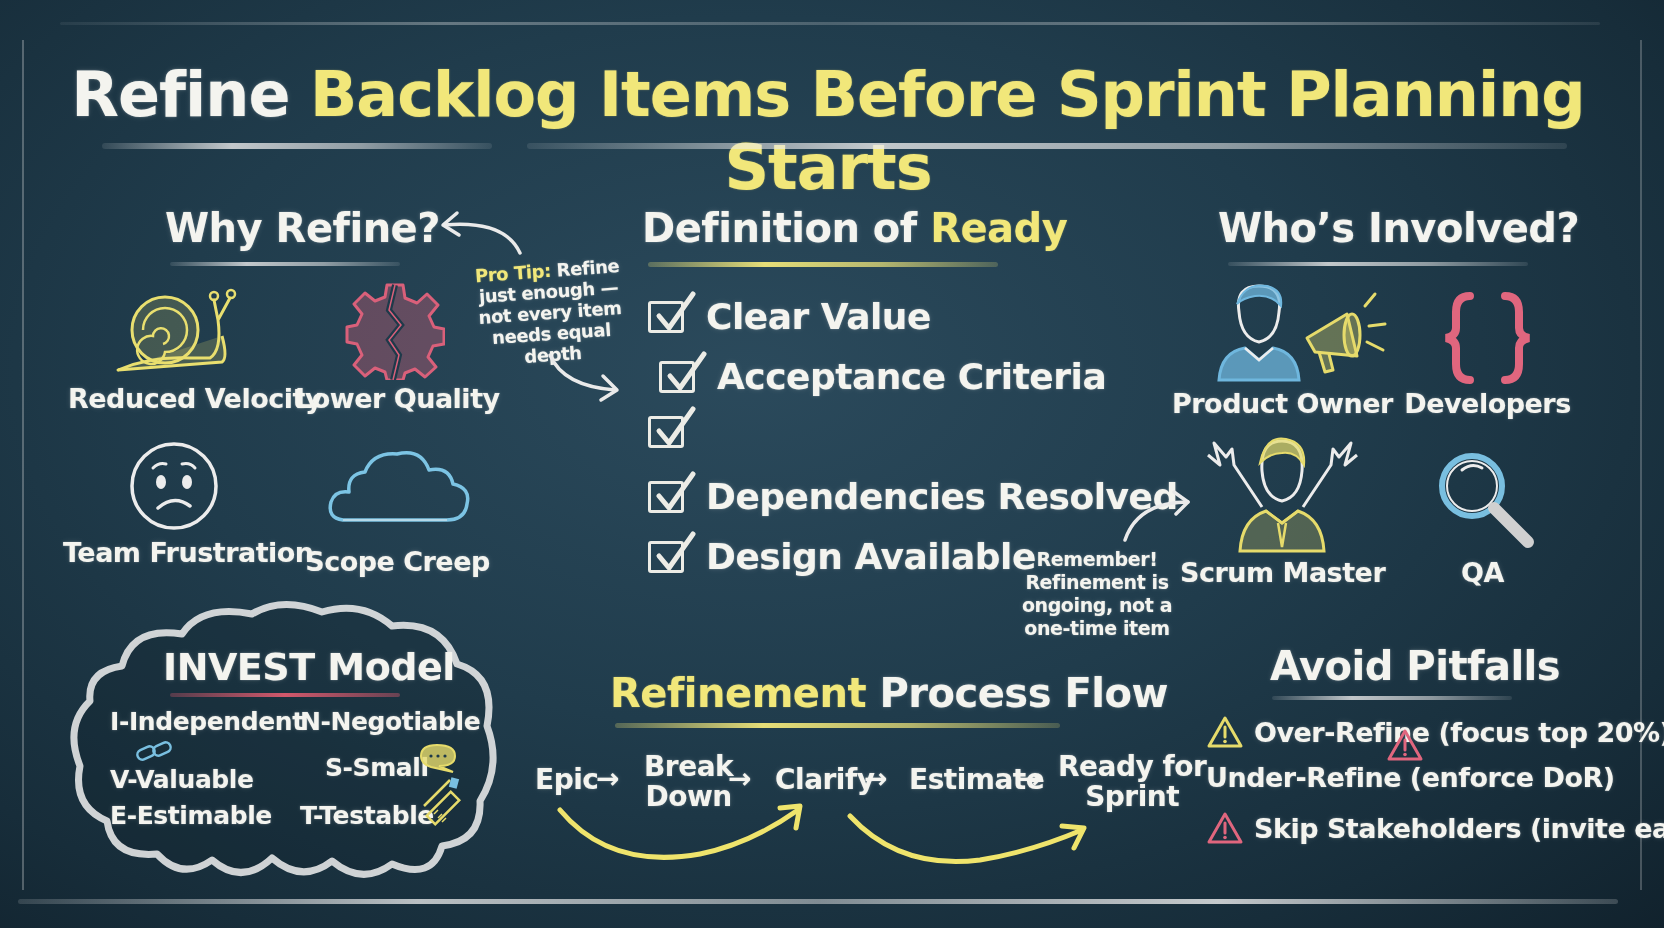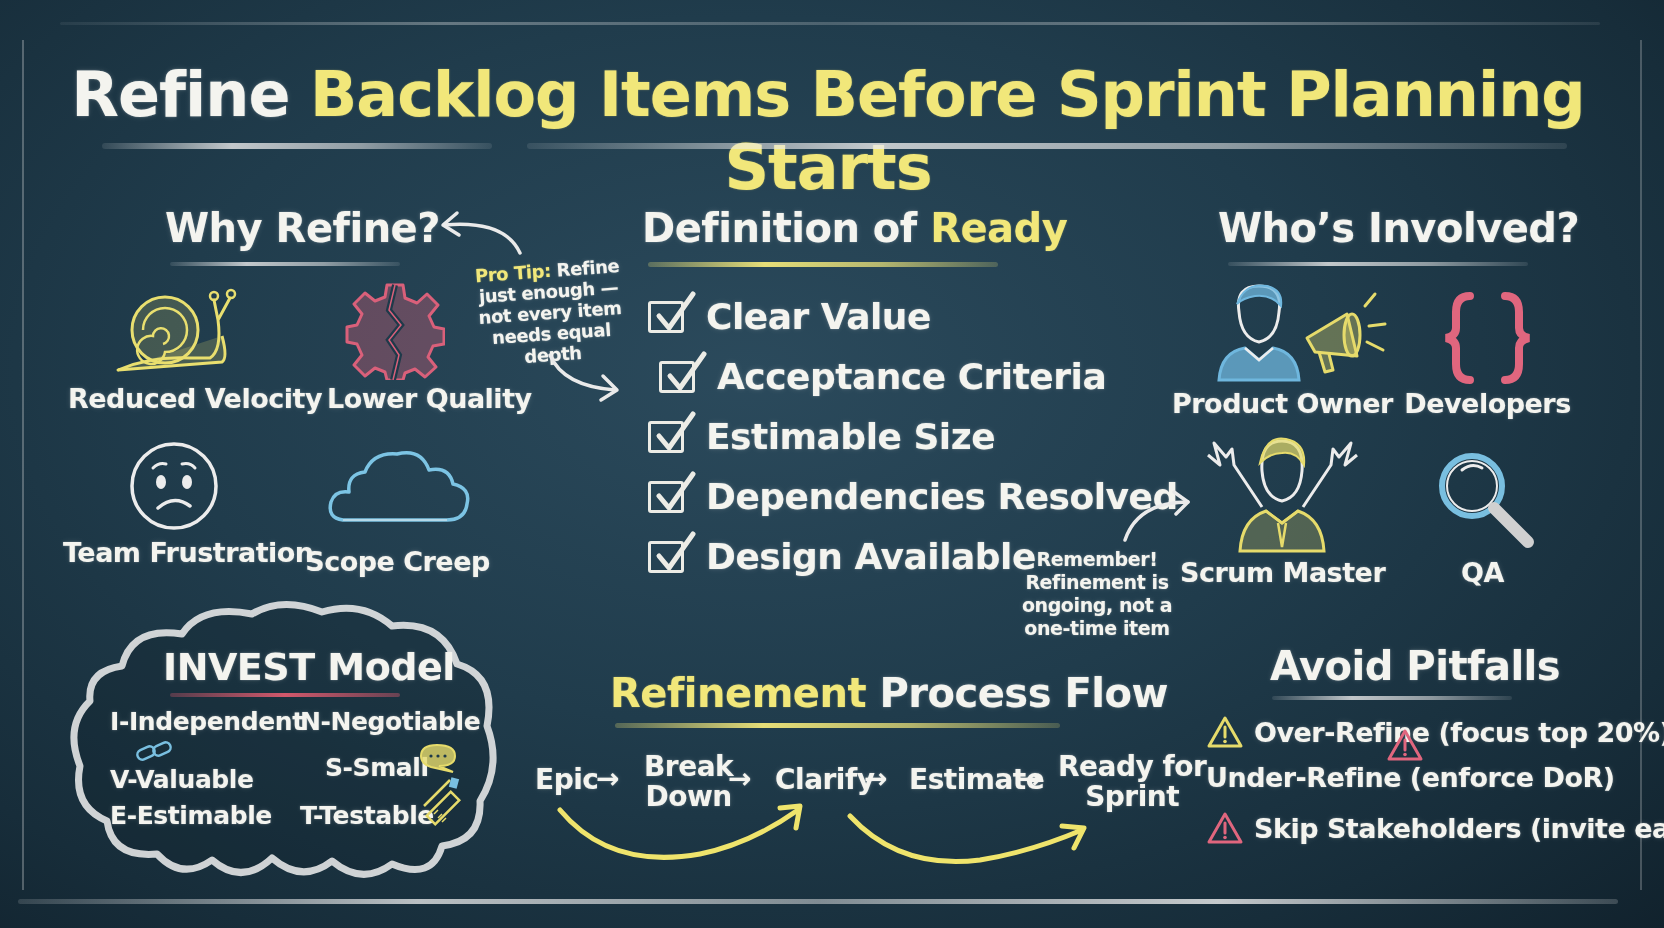--- a/index.html
+++ b/index.html
@@ -67,21 +67,21 @@
 </svg>
 <div class="abs label chalk" style="left:68px; top:383px; width:215px;">Reduced Velocity</div>
 
 <svg class="abs" style="left:345px; top:280px;" width="100" height="100" viewBox="0 0 100 100">
   <g fill="rgba(217,96,122,0.35)" stroke="#d9607a" stroke-width="3" stroke-linejoin="round">
     <path d="M42 5 L58 5 L60 18 L72 23 L82 14 L93 25 L84 36 L89 47 L99 49 L99 64 L88 66 L83 77 L91 87 L80 97 L70 89 L60 93 L58 100 L42 100 L40 92 L30 88 L20 96 L9 85 L17 75 L12 64 L2 62 L2 47 L12 45 L17 34 L9 24 L20 13 L30 21 L40 17 Z"></path>
   </g>
   <path d="M50 5 L44 30 L56 45 L44 60 L54 75 L48 100" stroke="#1e3a4a" stroke-width="6" fill="none"></path>
   <path d="M50 5 L44 30 L56 45 L44 60 L54 75 L48 100" stroke="#d9607a" stroke-width="1.5" fill="none"></path>
 </svg>
-<div class="abs label chalk" style="left:295px; top:383px; width:200px;padding-left:32px;">Lower Quality</div>
+<div class="abs label chalk" style="left:295px; top:383px; width:200px;">Lower Quality</div>
 
 <svg class="abs" style="left:128px; top:440px;" width="92" height="92" viewBox="0 0 92 92">
   <circle cx="46" cy="46" r="42" stroke="#ececec" stroke-width="3.5" fill="none"></circle>
   <ellipse cx="33" cy="42" rx="5" ry="7" fill="#ececec"></ellipse>
   <ellipse cx="59" cy="42" rx="5" ry="7" fill="#ececec"></ellipse>
   <path d="M25 28 Q31 22 38 24 M54 24 Q62 22 67 28" stroke="#ececec" stroke-width="3" fill="none" stroke-linecap="round"></path>
   <path d="M30 68 Q46 54 62 66" stroke="#ececec" stroke-width="3.5" fill="none" stroke-linecap="round"></path>
 </svg>
 <div class="abs label chalk" style="left:63px; top:537px; width:225px;">Team Frustration</div>
 
@@ -123,21 +123,20 @@
       </svg>
     </div>
   <span>Acceptance Criteria</span>
 </div>
 <div class="dor-item chalk" style="top:416px;">
   <div class="checkbox">
       <svg width="44" height="44" viewBox="0 0 44 44">
         <path d="M6 28 L16 40 L40 6" stroke="#ecece6" stroke-width="5" fill="none" stroke-linecap="round" stroke-linejoin="round"></path>
       </svg>
     </div>
-  <span>Estimable Size</span>
 </div>
 <div class="dor-item chalk" style="top:476px;">
   <div class="checkbox">
       <svg width="44" height="44" viewBox="0 0 44 44">
         <path d="M6 28 L16 40 L40 6" stroke="#ecece6" stroke-width="5" fill="none" stroke-linecap="round" stroke-linejoin="round"></path>
       </svg>
     </div>
   <span>Dependencies Resolved</span>
 </div>
 <div class="dor-item chalk" style="top:536px;">

